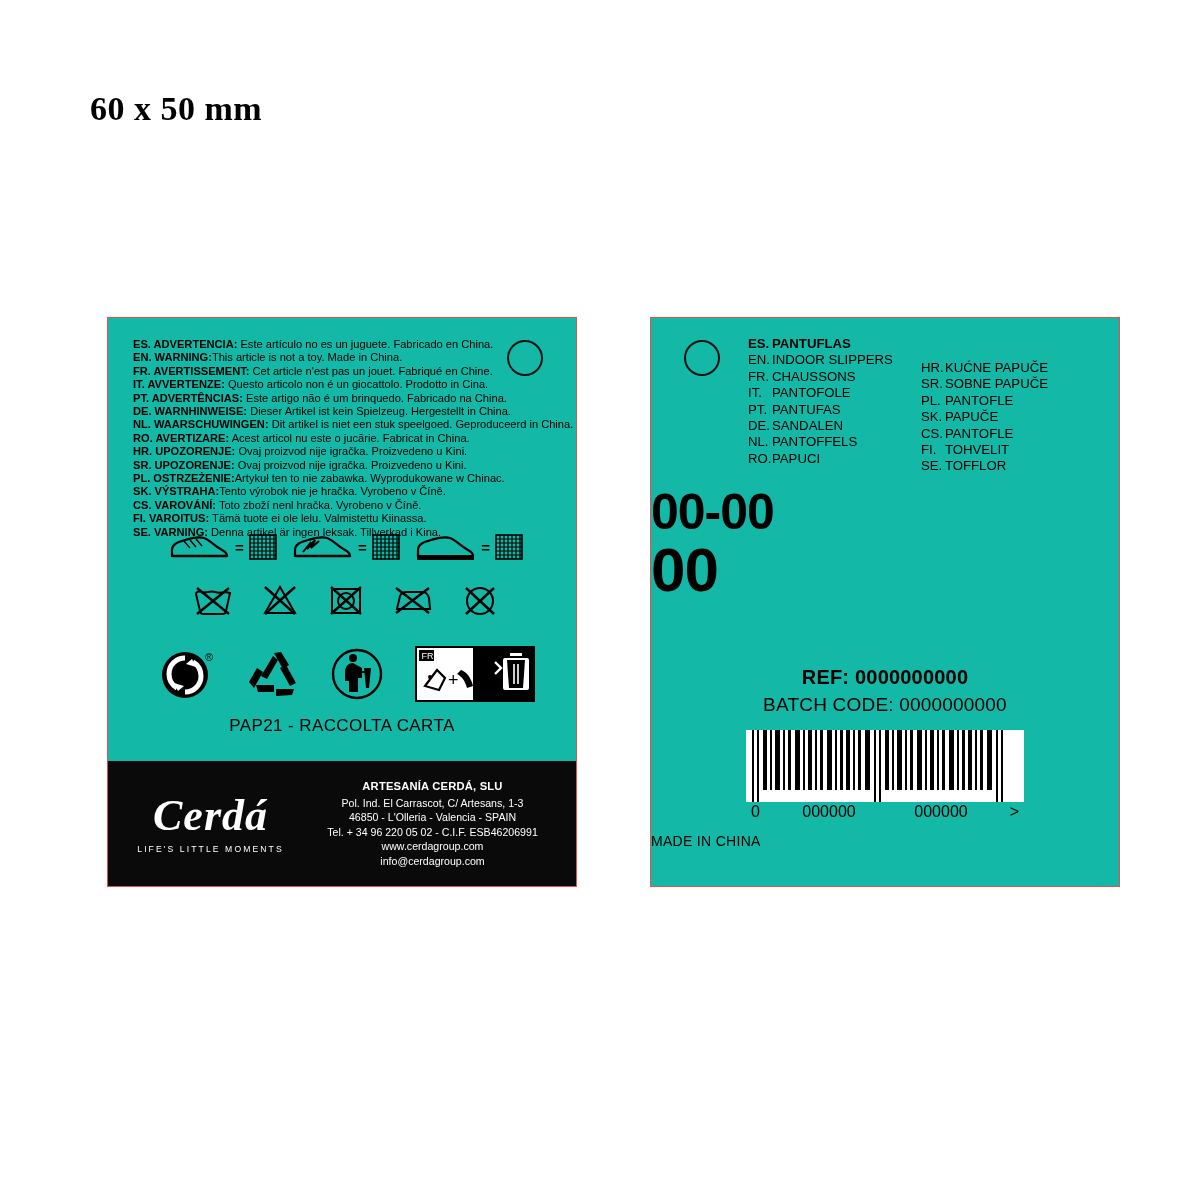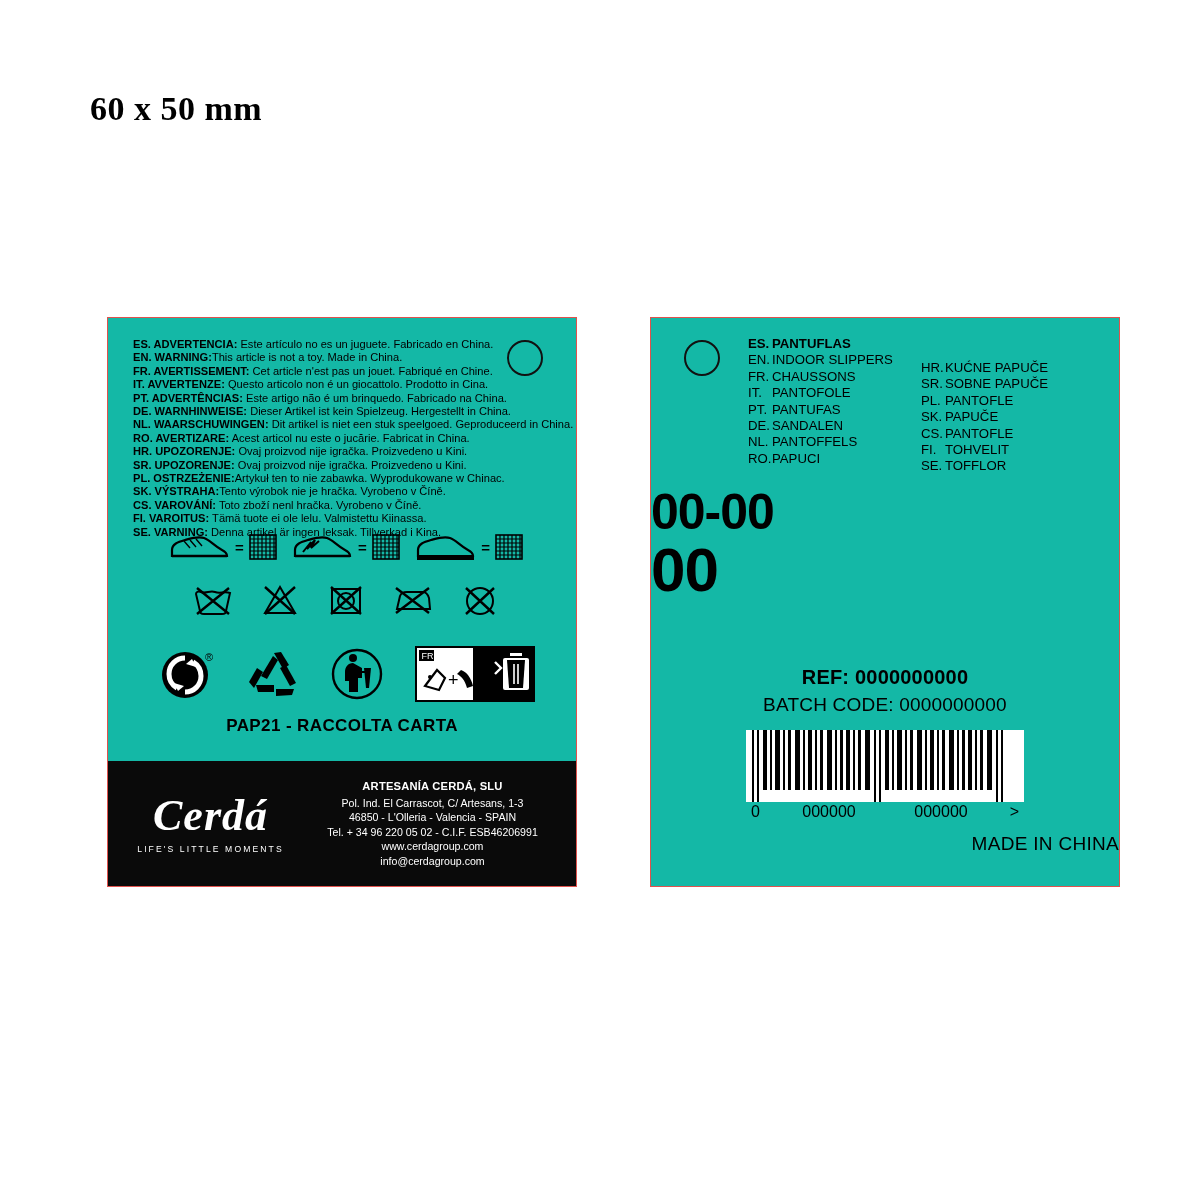--- a/index.html
+++ b/index.html
@@ -112,21 +112,21 @@
     align-items: center;
     justify-content: space-between;
   }
   .pap-text {
     position: absolute;
     left: 0;
     right: 0;
     top: 398px;
     text-align: center;
     font-size: 17px;
-    font-weight: 700;
+    font-weight: 400;
     letter-spacing: 0.4px;
   }
 
   
   .brand-band {
     position: absolute;
     left: 0;
     right: 0;
     bottom: 0;
     height: 125px;
@@ -251,22 +251,22 @@
   }
   .bd-left { width: 22px; text-align: left; }
   .bd-mid1 { width: 112px; text-align: center; }
   .bd-mid2 { width: 112px; text-align: center; }
   .bd-right { width: 22px; text-align: right; }
   .made-in {
     position: absolute;
     left: 0;
     right: 0;
     top: 515px;
-    text-align: right;
-    font-size: 19px;
+    text-align: left;
+    font-size: 14px;
     letter-spacing: 0.3px;
   }
 </style>
 </head>
 <body>
 
 <div class="dimension-label">60 x 50 mm</div>
 
 <div class="tag" id="tag-back">
 

